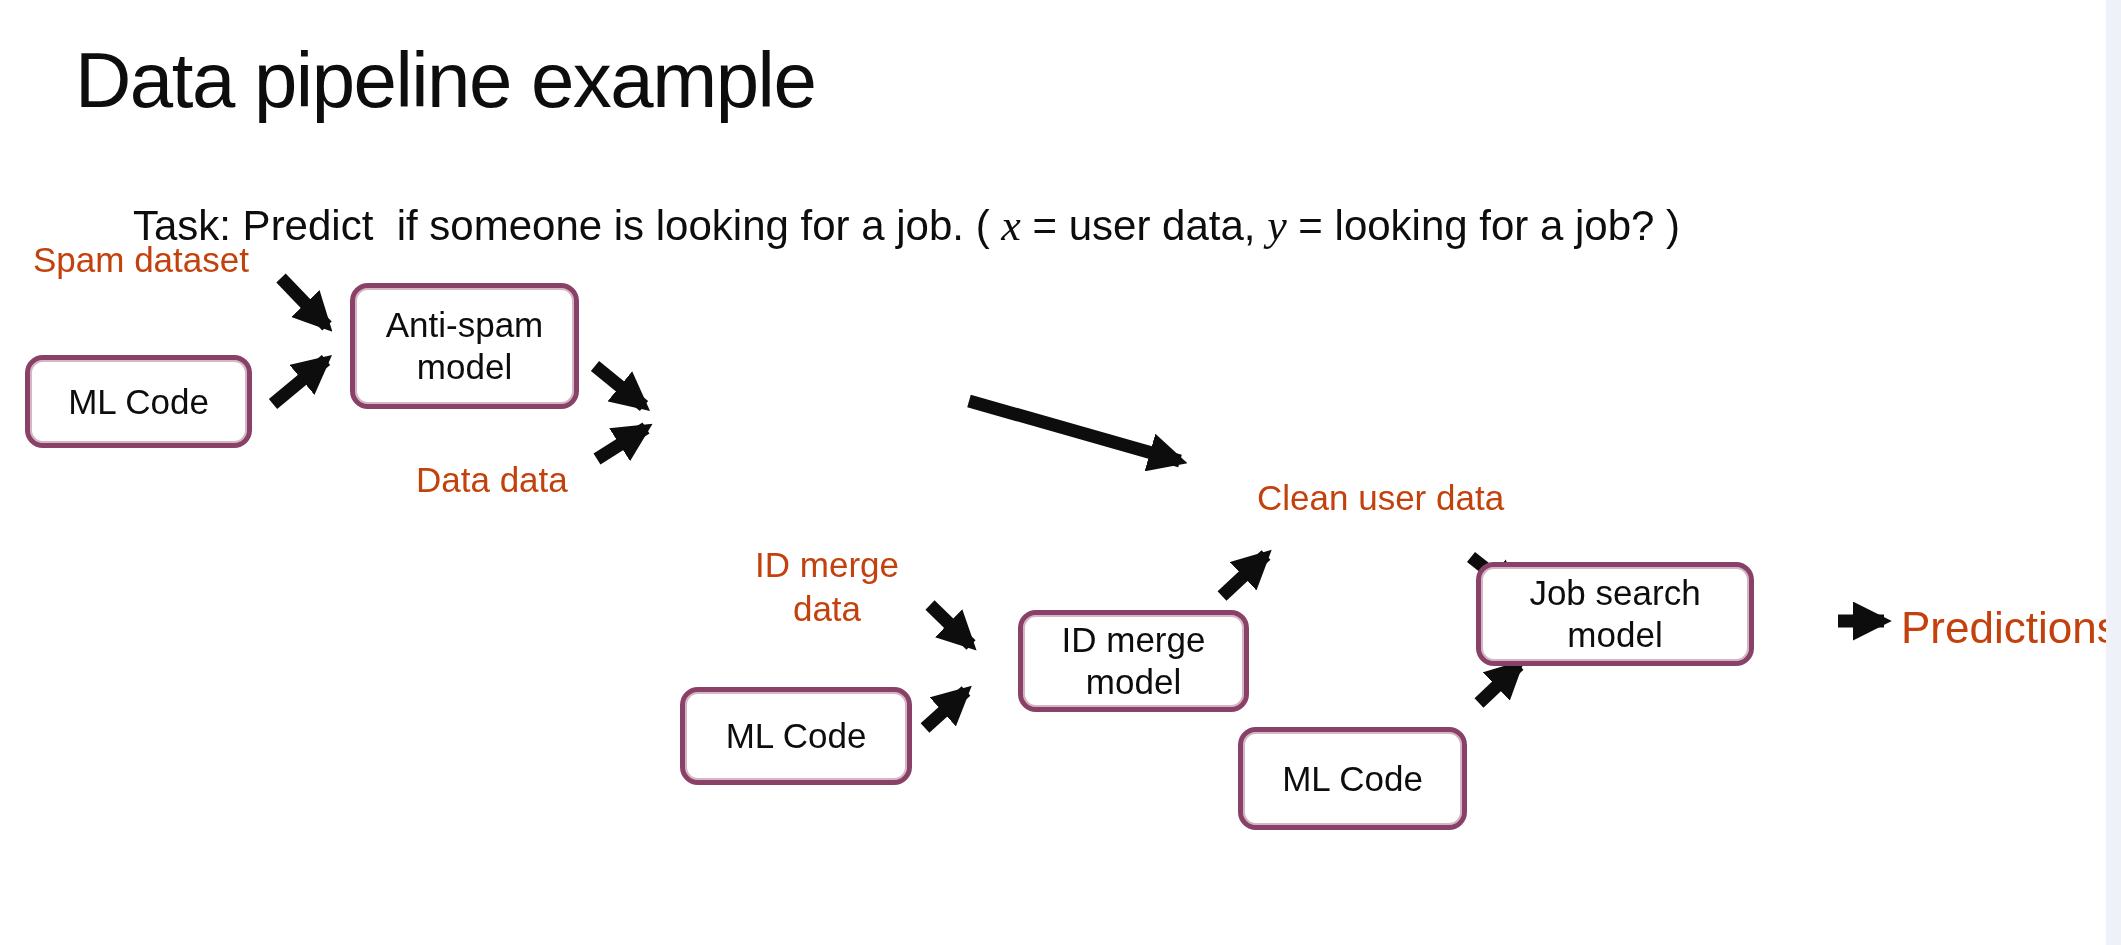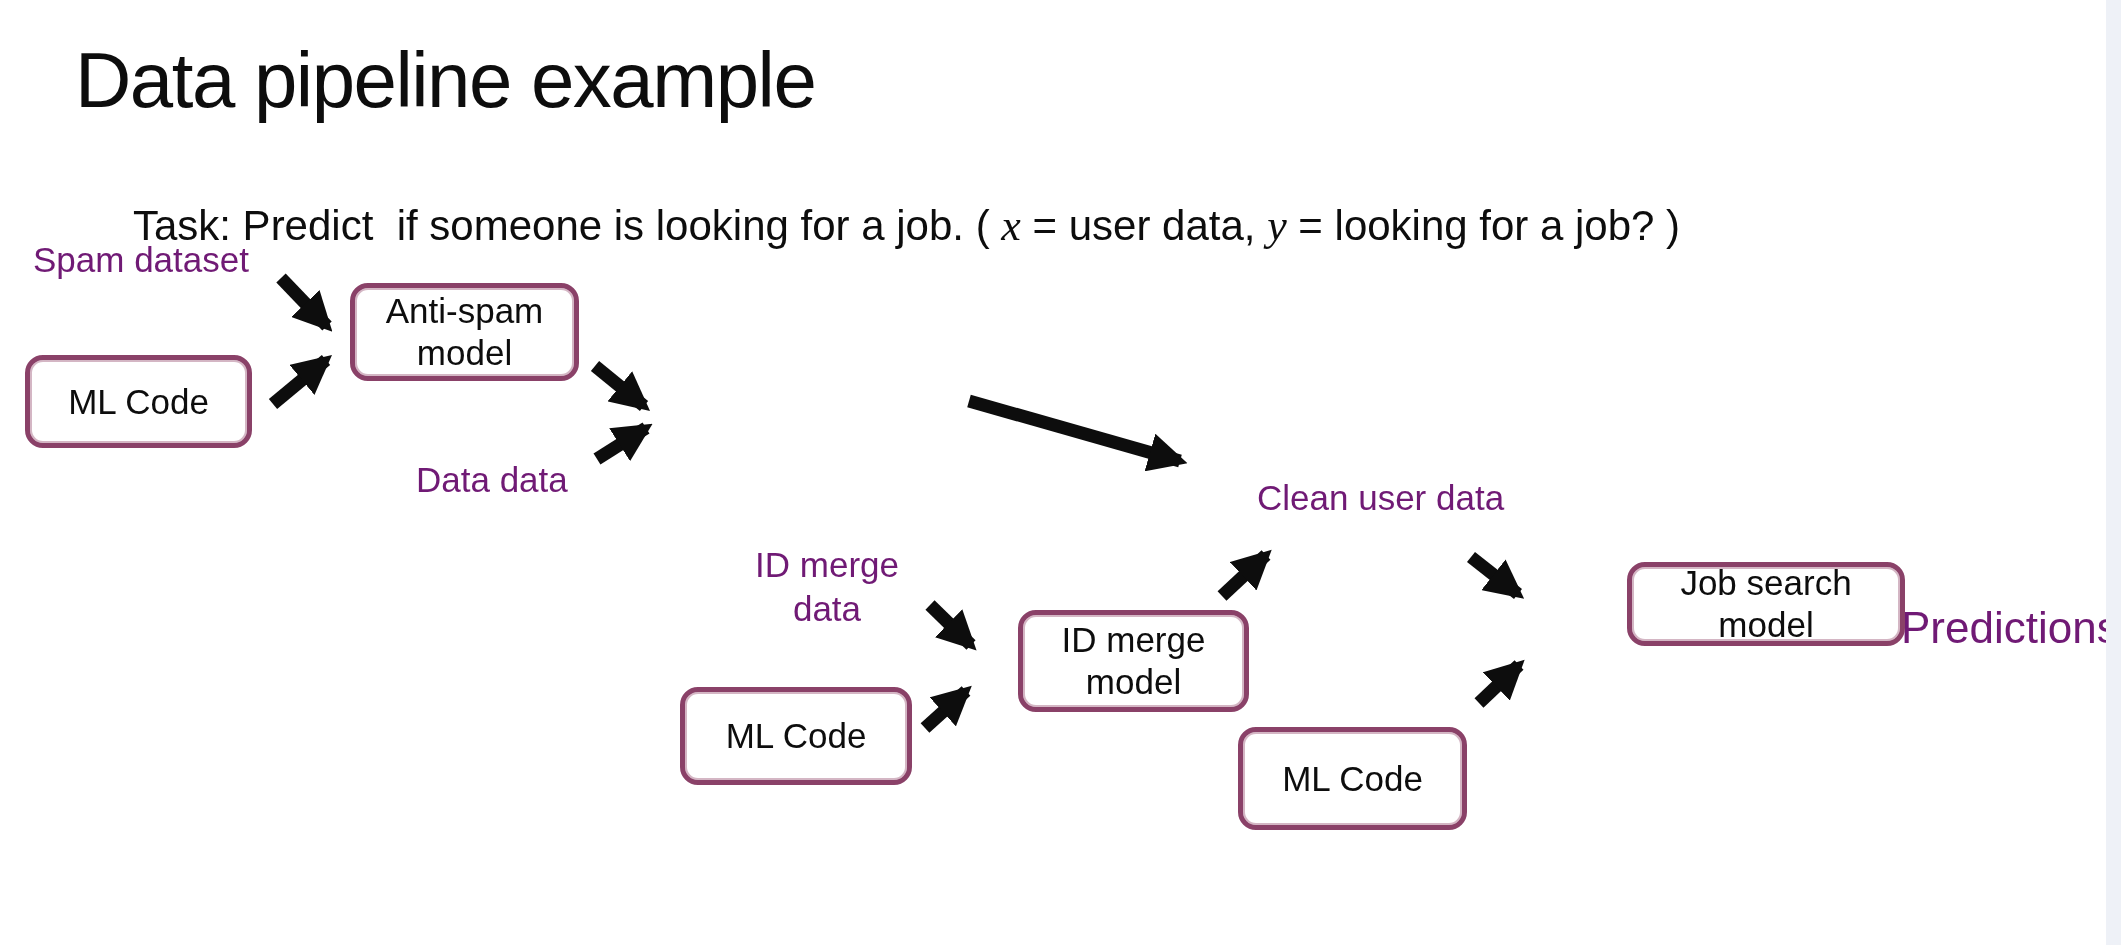--- a/index.html
+++ b/index.html
@@ -26,21 +26,21 @@
   }
   .subtitle span{white-space:pre;}
   .mvar{
     font-family:"Liberation Serif", serif;
     font-style:italic;
     font-size:44px;
   }
   .flabel{
     position:absolute;
     font-size:35px;line-height:1.25;
-    color:#701a75;
+    color:#c2410c;
     white-space:nowrap;
   }
   .flabel.wrap{white-space:normal;text-align:center;}
   .flabel.big{font-size:44px;}
   .box{
     position:absolute;
     box-sizing:border-box;
     background:#ffffff;
     border:5px solid var(--box-border,#8a4168);
     border-radius:18px;
@@ -97,30 +97,30 @@
 
   <div class="flabel" style="left: 33px; top: 238px; width: 230px;">Spam dataset</div>
   <div class="flabel" style="left: 416px; top: 458px; width: 170px;">Data data</div>
   <div class="flabel" style="left: 1213px; top: 476px; width: 300px; margin-left: 44px;">Clean user data</div>
   <div class="flabel wrap" style="left: 727px; top: 543px; width: 200px;">ID merge data</div>
   <div class="flabel big" style="left: 1901px; top: 600px; width: 230px; font-size: 44px;">Predictions</div>
 
   <div class="box" style="left: 25px; top: 355px; width: 227px; height: 93px;">
     <span class="box-label">ML Code</span>
   </div>
-  <div class="box" style="left: 350px; top: 283px; width: 229px; height: 98px;">
+  <div class="box" style="left: 350px; top: 283px; width: 229px; height: 126px;">
     <span class="box-label">Anti-spam model</span>
   </div>
   <div class="box" style="left: 998px; top: 610px; width: 231px; height: 102px; margin-left: 20px;">
     <span class="box-label">ID merge model</span>
   </div>
   <div class="box" style="left: 680px; top: 687px; width: 232px; height: 98px;">
     <span class="box-label">ML Code</span>
   </div>
   <div class="box" style="left: 1238px; top: 727px; width: 229px; height: 103px;">
     <span class="box-label">ML Code</span>
   </div>
-  <div class="box" style="left: 1627px; top: 562px; width: 278px; height: 84px;">
+  <div class="box" style="left: 1476px; top: 562px; width: 278px; height: 104px;">
     <span class="box-label">Job search model</span>
   </div>
 
   <div class="edge-strip"></div>
 </div>
 
 </body></html>

